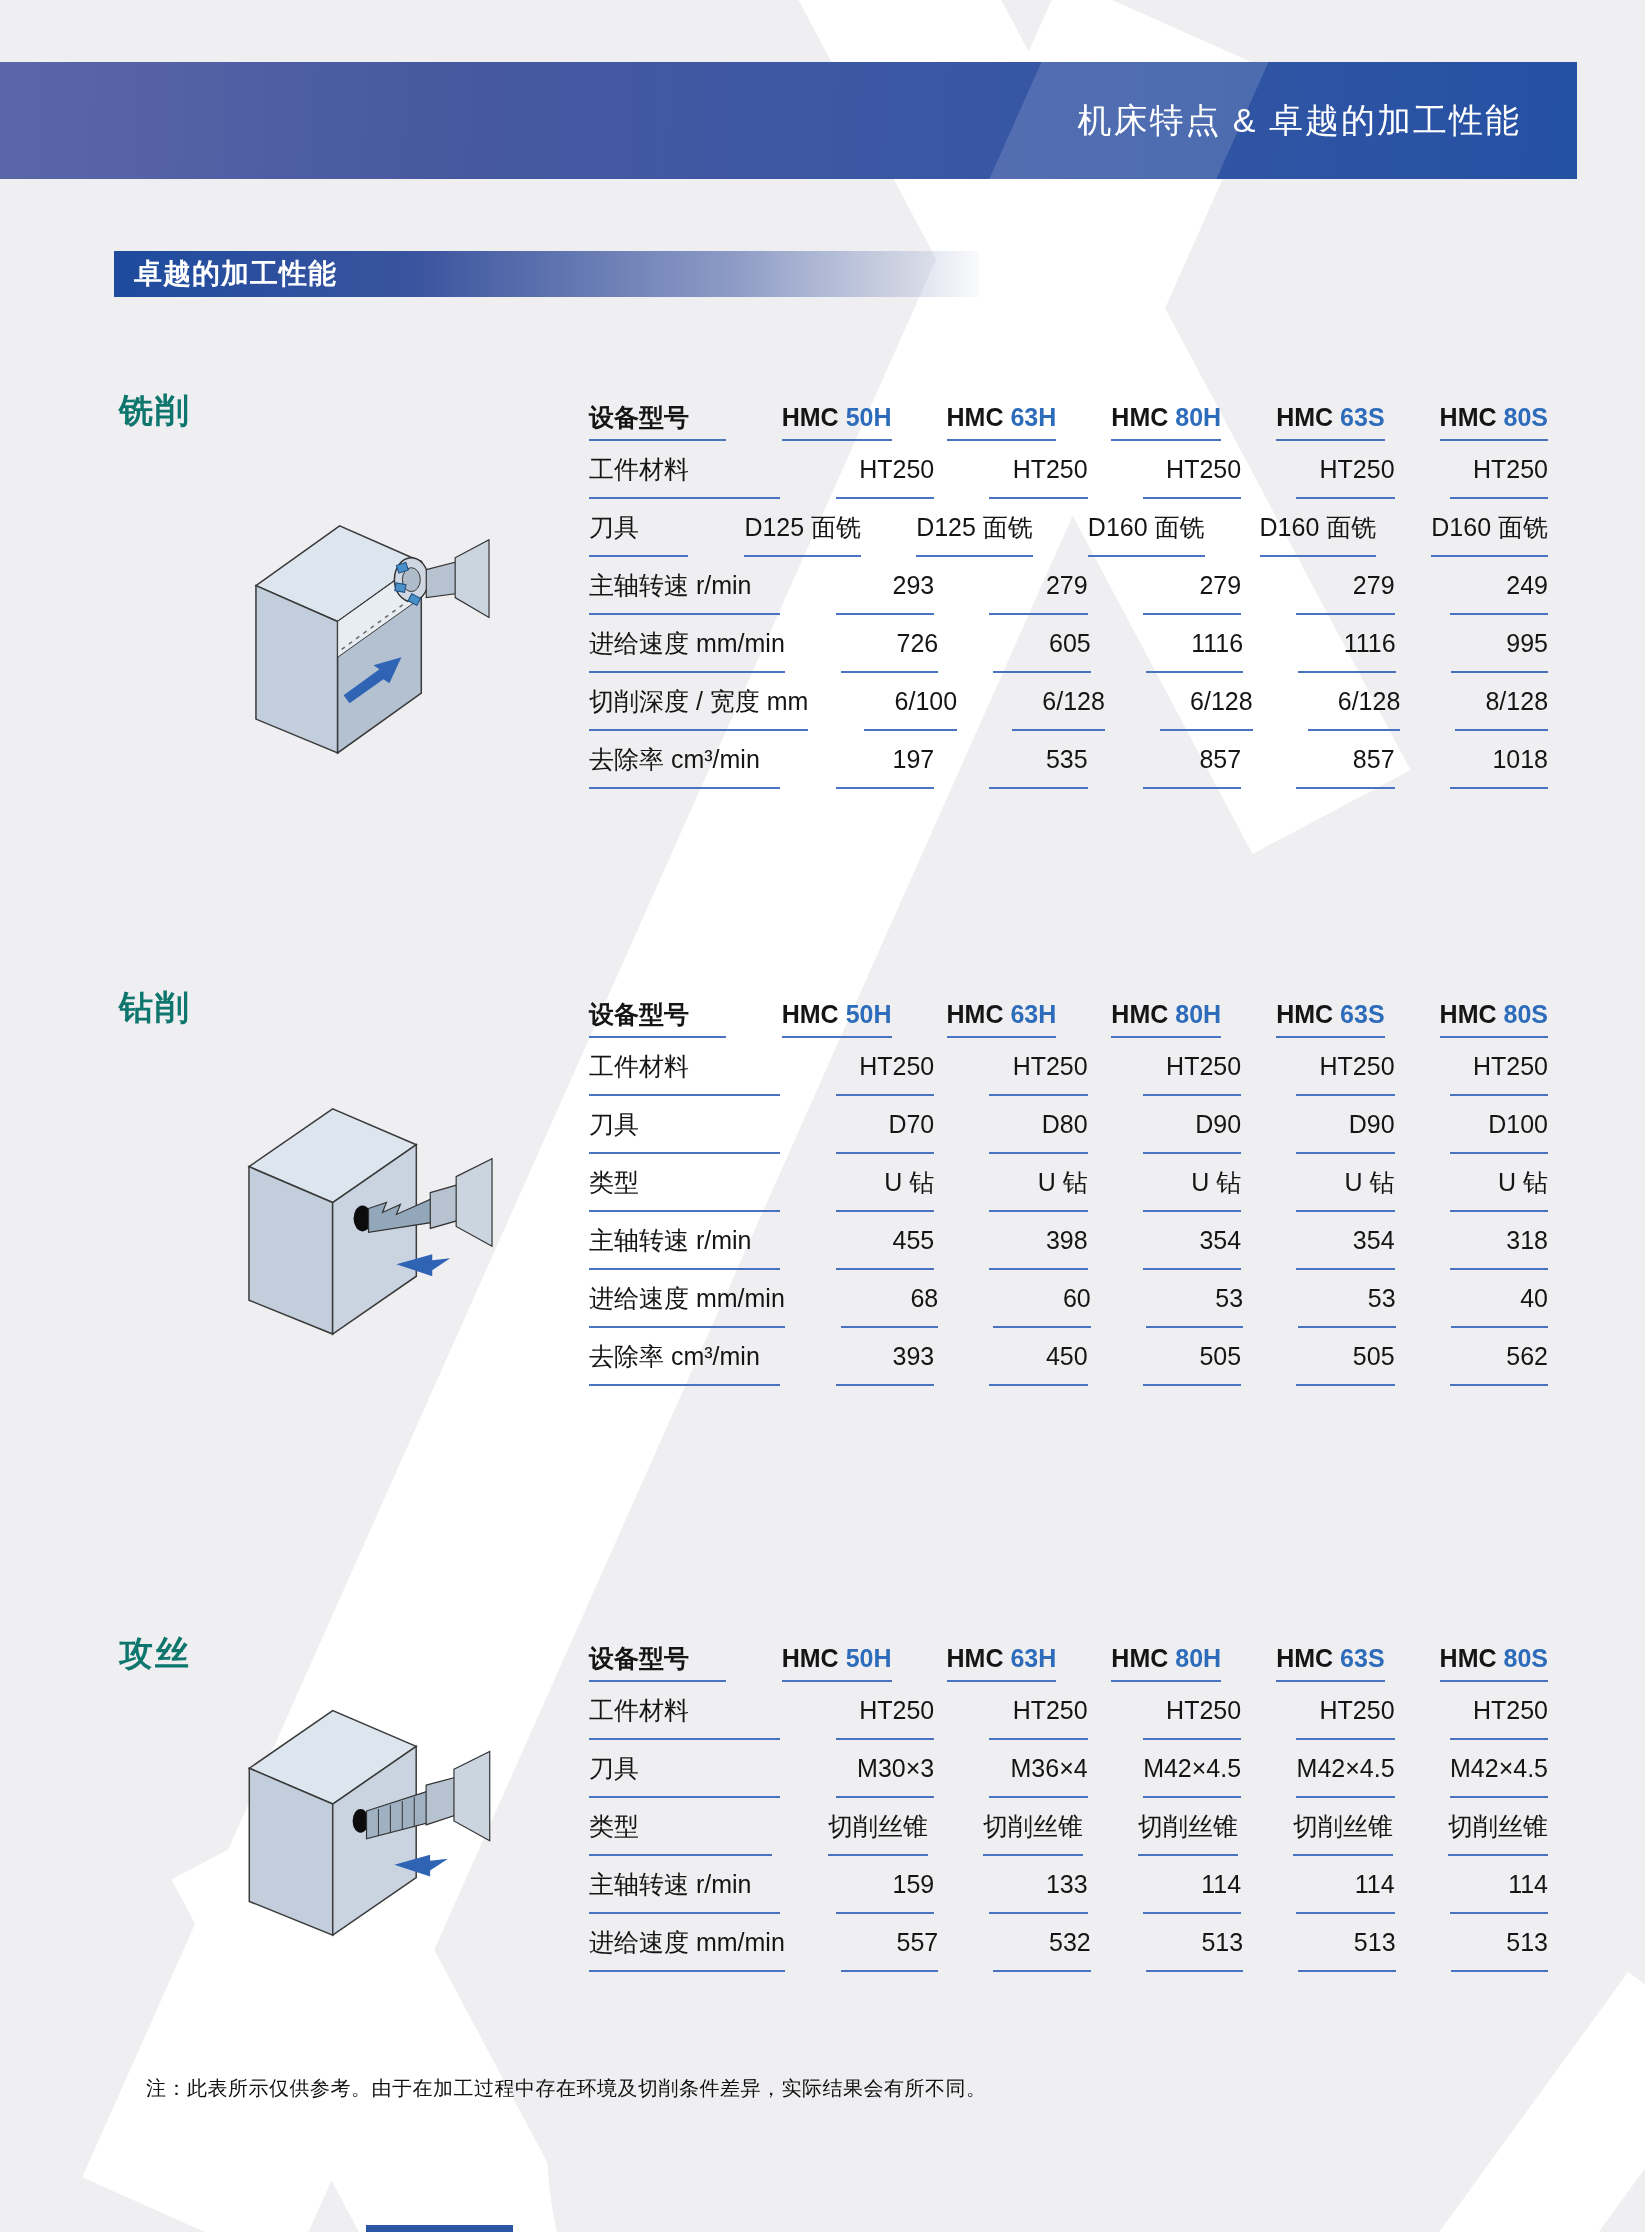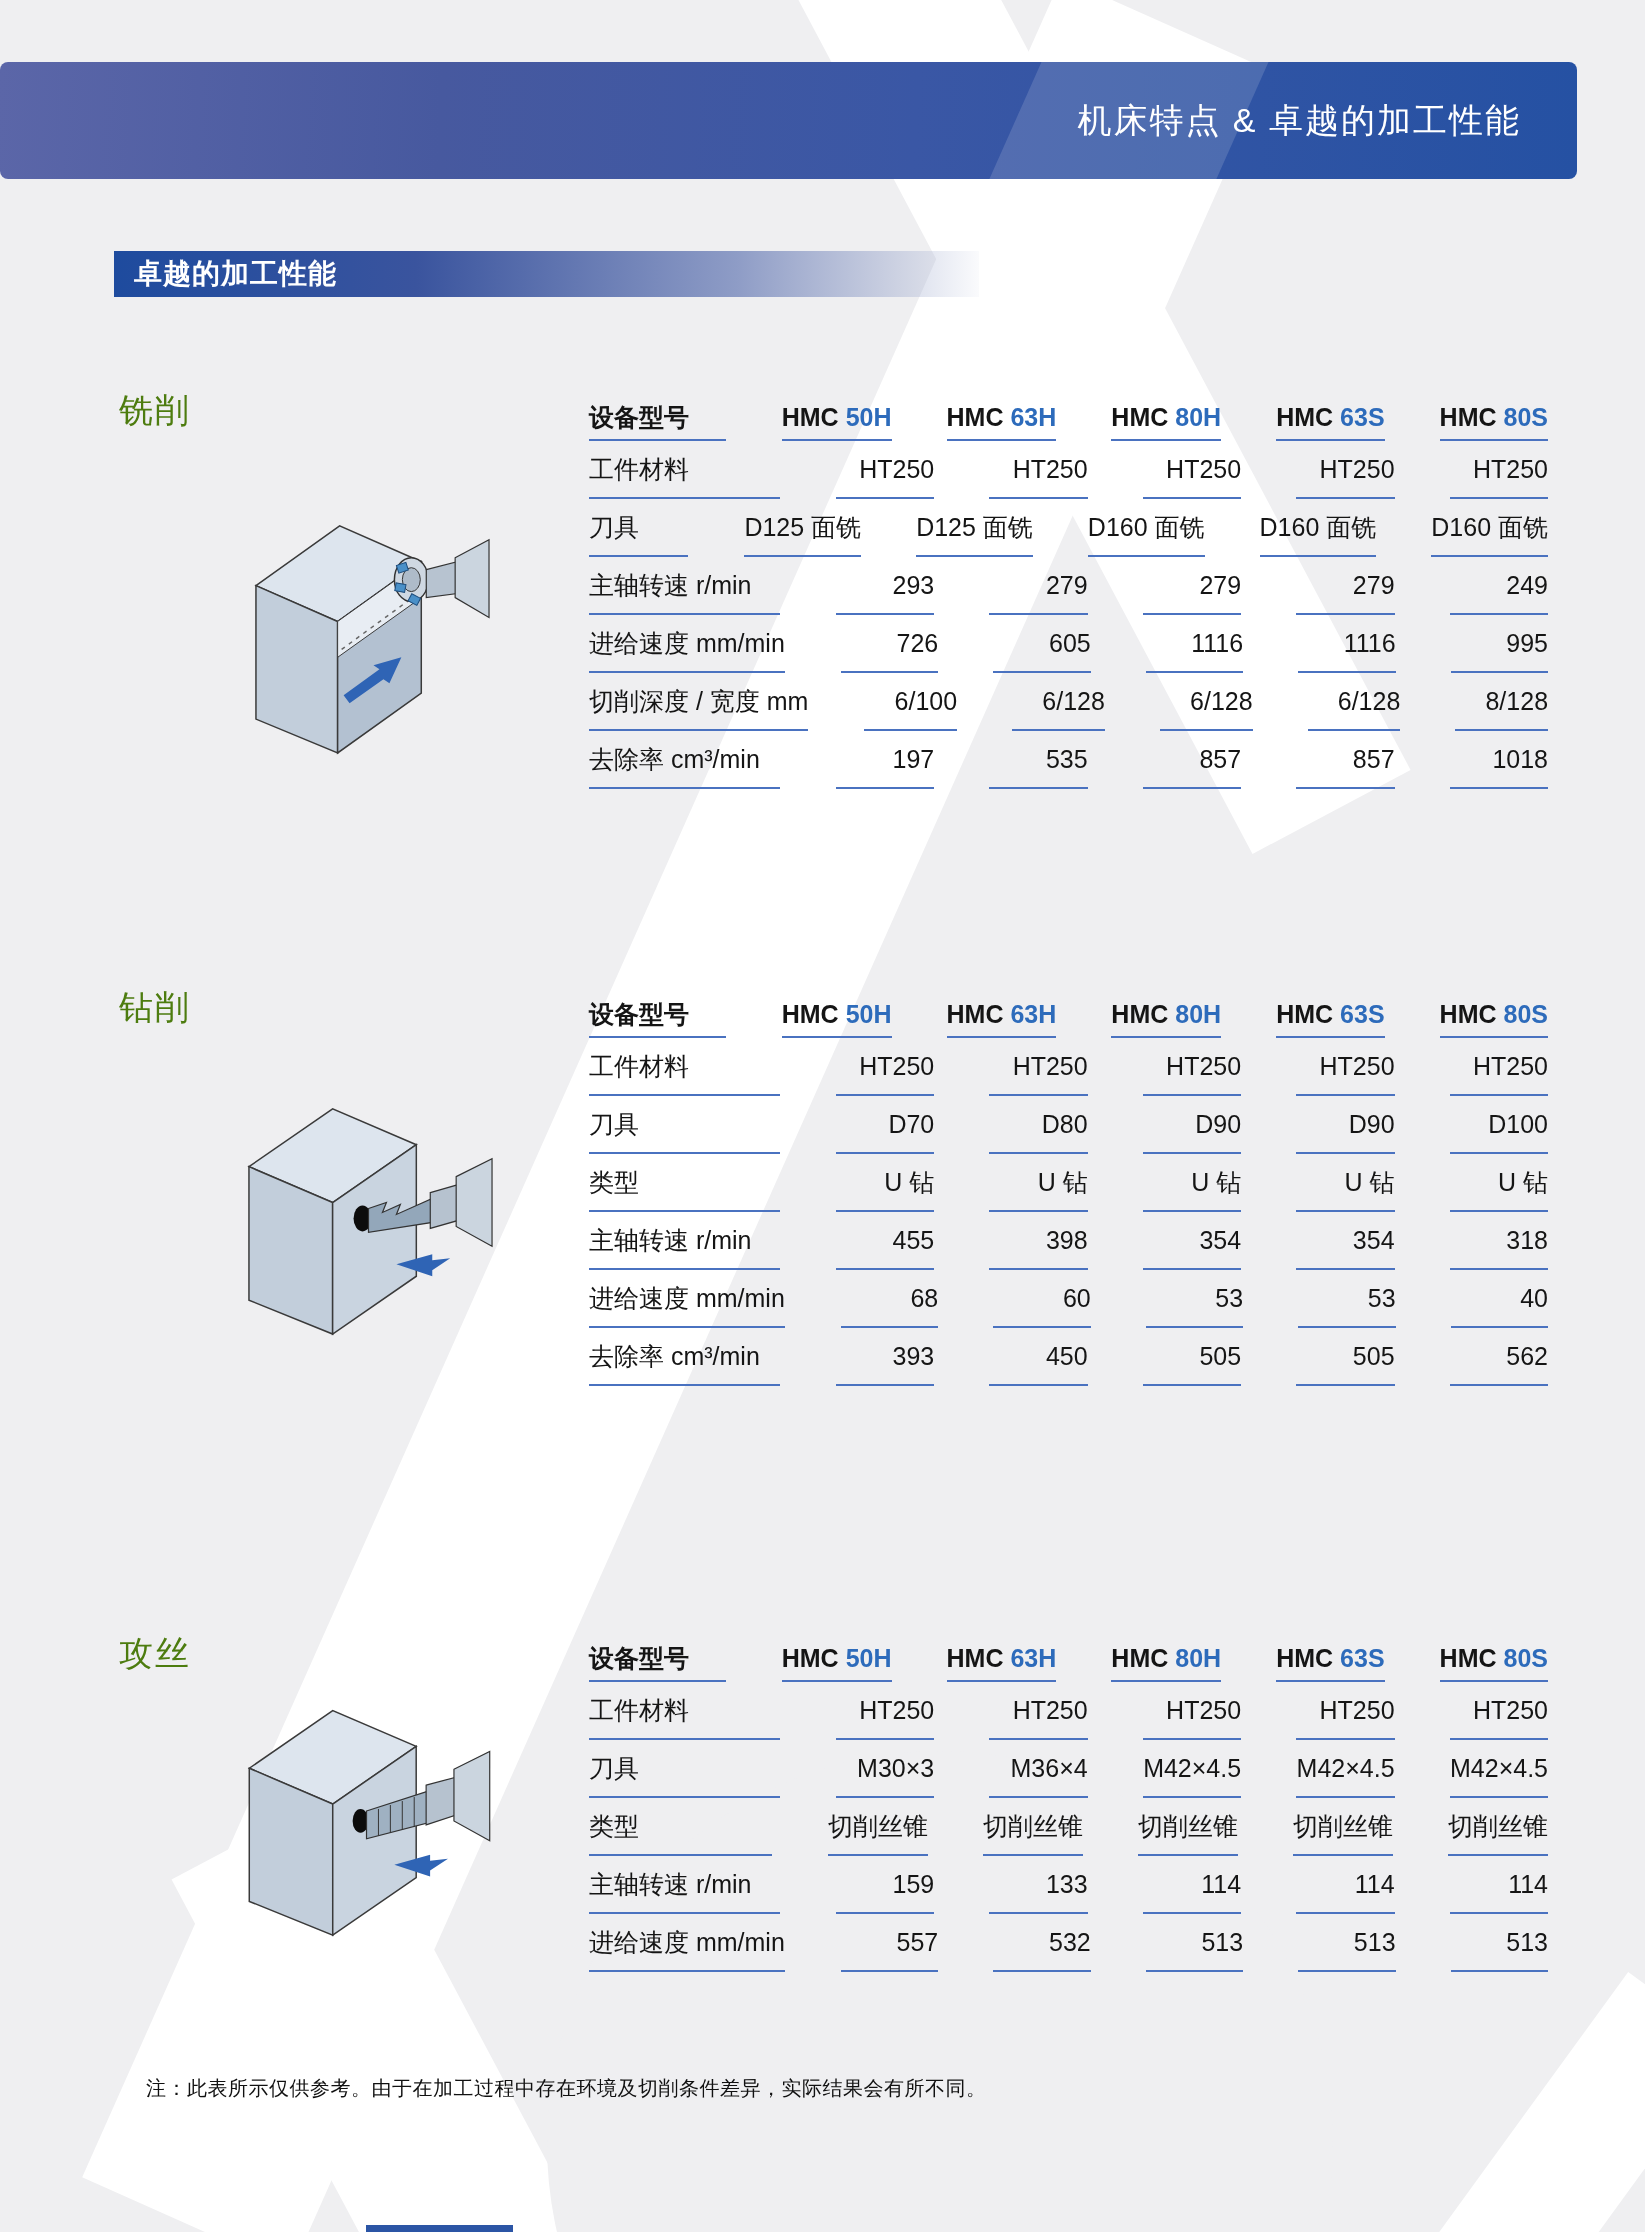--- a/index.html
+++ b/index.html
@@ -19,41 +19,40 @@
   .band-br{left:1493px;top:1970px;width:129px;height:418px;transform:rotate(36deg);}
   .bg-circle{
     position:absolute;left:547px;top:1751px;width:786px;height:786px;
     border-radius:50%;background:#efeff1;
   }
   
   .banner{
     position:absolute;left:0;top:62px;width:1577px;height:117px;
     background:linear-gradient(93deg,#5b66a8 0%,#47599f 28%,#3a57a5 58%,#2551a3 100%);
     overflow:hidden;
-    border-radius:8px;
   }
   .banner::after{
     content:"";position:absolute;left:1015px;top:-20px;width:227px;height:159px;
     background:rgba(255,255,255,0.14);transform:skewX(-24deg);
   }
   .banner-title{
     position:absolute;right:56px;top:0;height:117px;line-height:117px;
     color:#ffffff;font-size:34px;letter-spacing:2px;white-space:nowrap;
   }
   
   .sec-bar{
     position:absolute;left:114px;top:251px;width:865px;height:46px;
     background:linear-gradient(90deg,#1e4b9e 0%,#3a549e 35%,#8e9cc6 72%,rgba(222,226,238,0.15) 100%);
   }
   .sec-bar-title{
     position:absolute;left:20px;top:0;height:46px;line-height:46px;
     color:#ffffff;font-size:28px;font-weight:700;letter-spacing:1px;white-space:nowrap;
   }
   
-  .sec-title{position:absolute;left:119px;font-size:34px;font-weight:400;color:#4d7c0f;letter-spacing:2px;}
+  .sec-title{position:absolute;left:119px;font-size:34px;font-weight:700;color:#0f766e;letter-spacing:2px;}
   .st-mill{top:388px;}
   .st-drill{top:985px;}
   .st-tap{top:1631px;}
   
   .tbl{position:absolute;left:589px;width:959px;}
   .t1{top:396px;}
   .t2{top:993px;}
   .t3{top:1637px;}
   .row{display:flex;height:58px;gap:44px;}
   .row.h{height:45px;}

